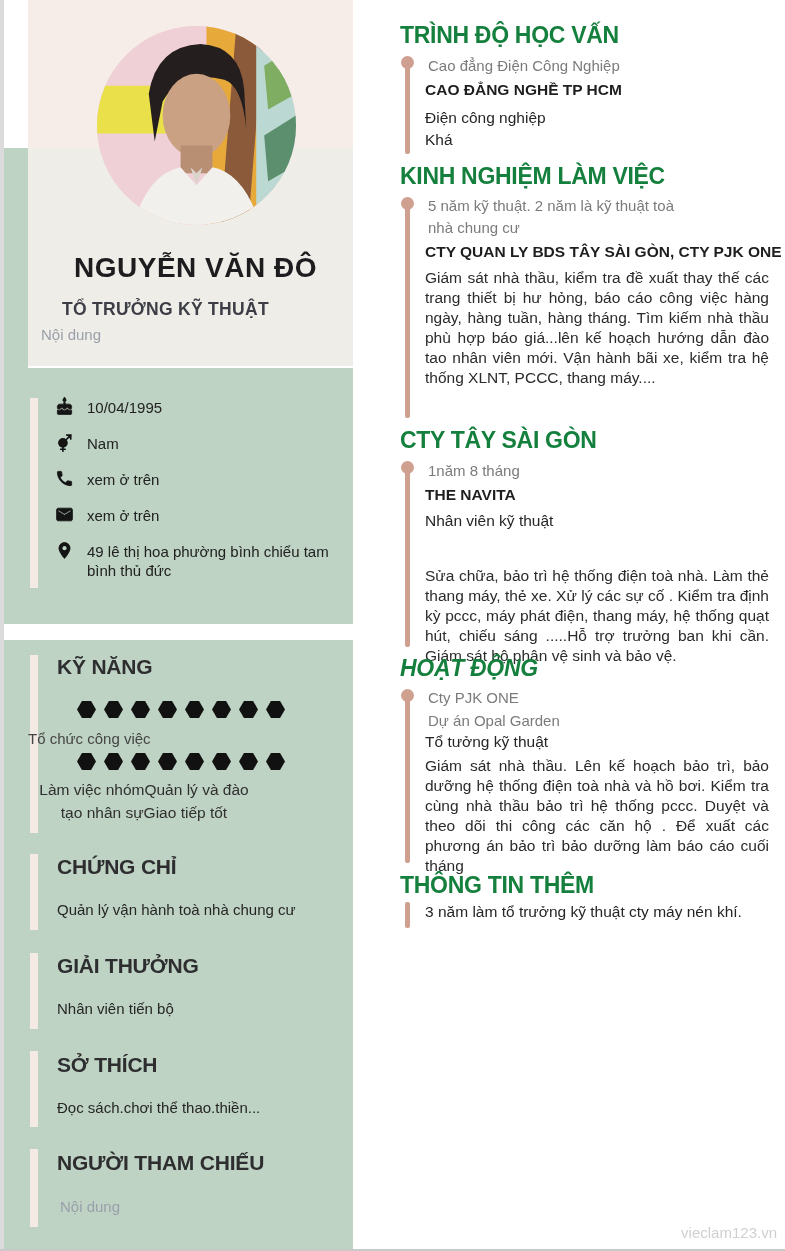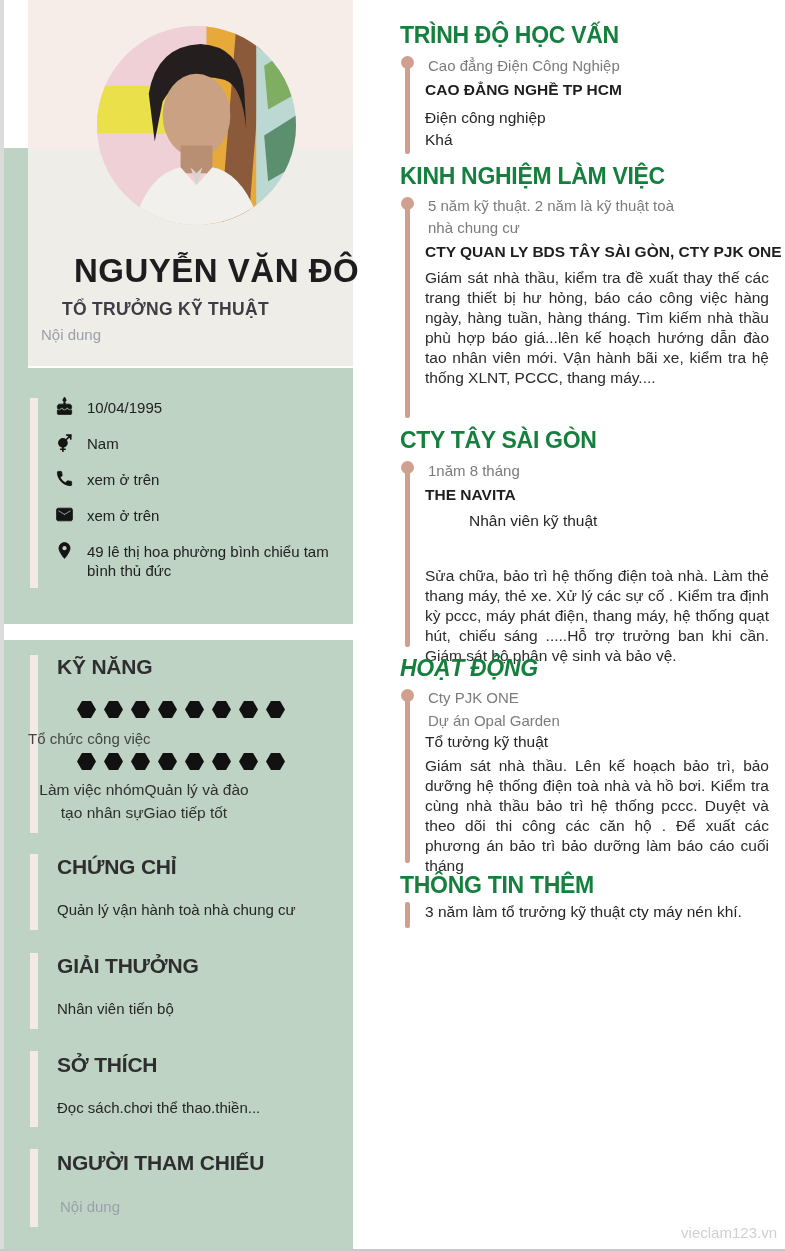--- a/index.html
+++ b/index.html
@@ -14,21 +14,21 @@
   .top-pink     { position:absolute; left:28px; top:0; width:325px; height:148px; background:#f6ede9; }
   .rail-top     { position:absolute; left:4px;  top:148px; width:24px; height:476px; background:#bed3c3; }
   .name-card    { position:absolute; left:28px; top:148px; width:325px; height:218px; background:#efede8; }
   .contact-card { position:absolute; left:4px;  top:368px; width:349px; height:256px; background:#bed3c3; }
   .sidebar-main { position:absolute; left:4px;  top:640px; width:349px; height:609px; background:#bed3c3; }
 
   .photo { position:absolute; left:97px; top:26px; width:199px; height:199px; border-radius:50%;
            overflow:hidden; background:#eecdd3; }
   .photo svg { display:block; width:100%; height:100%; }
 
-  .cv-name  { position:absolute; left:74px; top:252px; font-size:33px; font-weight:bold; color:#1d1d1f; letter-spacing:.5px; }
+  .cv-name  { position:absolute; left:74px; top:252px; font-size:28px; font-weight:bold; color:#1d1d1f; letter-spacing:.5px; }
   .cv-title { position:absolute; left:62px; top:299px; font-size:17.5px; font-weight:bold; color:#3d3d46; letter-spacing:.3px; }
   .cv-note  { position:absolute; left:41px; top:326px; font-size:15px; color:#9aa0ab; }
 
   .cream-bar { position:absolute; width:8px; background:#f3eae3; }
 
   .contact-rows { position:absolute; left:55px; top:397px; width:285px; }
   .contact-row  { display:flex; align-items:flex-start; margin-bottom:16px; }
   .contact-row .cicon { width:20px; height:20px; flex:0 0 20px; margin-right:12px; }
   .contact-row .ctext { font-size:15px; color:#212121; line-height:19px; padding-top:1px; max-width:245px; }
   .contact-row svg { display:block; width:19px; height:19px; fill:#141414; stroke:#141414; }
@@ -192,21 +192,21 @@
   <div class="tl-line" style="left:405px; top:205px; height:213px;"></div>
   <div class="meta" style="left:428px; top:195px; width:255px;">5 năm kỹ thuật. 2 năm là kỹ thuật toà nhà chung cư</div>
   <div class="org" style="left:425px; top:243px;">CTY QUAN LY BDS TÂY SÀI GÒN, CTY PJK ONE</div>
   <div class="para" style="left:425px; top:268px;">Giám sát nhà thầu, kiểm tra đề xuất thay thế các trang thiết bị hư hỏng, báo cáo công việc hàng ngày, hàng tuần, hàng tháng. Tìm kiếm nhà thầu phù hợp báo giá...lên kế hoạch hướng dẫn đào tao nhân viên mới. Vận hành bãi xe, kiểm tra hệ thống XLNT, PCCC, thang máy....</div>
 
   <div class="main-h" style="left:400px; top:427px;">CTY TÂY SÀI GÒN</div>
   <div class="tl-dot" style="left:401px; top:461px;"></div>
   <div class="tl-line" style="left:405px; top:469px; height:178px;"></div>
   <div class="meta" style="left:428px; top:460px;">1năm 8 tháng</div>
   <div class="org" style="left:425px; top:486px;">THE NAVITA</div>
-  <div class="role" style="left:425px; top:512px;margin-left:44px;">Nhân viên kỹ thuật</div>
+  <div class="role" style="left:425px; top:512px;">Nhân viên kỹ thuật</div>
   <div class="para" style="left:425px; top:534px;margin-top:32px;">Sửa chữa, bảo trì hệ thống điện toà nhà. Làm thẻ thang máy, thẻ xe. Xử lý các sự cố . Kiểm tra định kỳ pccc, máy phát điện, thang máy, hệ thống quạt hút, chiếu sáng .....Hỗ trợ trưởng ban khi cần. Giám sát bộ phận vệ sinh và bảo vệ.</div>
 
   <div class="main-h" style="left:400px; top:655px;font-style:italic;">HOẠT ĐỘNG</div>
   <div class="tl-dot" style="left:401px; top:689px;"></div>
   <div class="tl-line" style="left:405px; top:697px; height:166px;"></div>
   <div class="meta" style="left:428px; top:687px;">Cty PJK ONE</div>
   <div class="meta" style="left:428px; top:710px;">Dự án Opal Garden</div>
   <div class="role" style="left:425px; top:733px;">Tổ tưởng kỹ thuật</div>
   <div class="para" style="left:425px; top:756px;">Giám sát nhà thầu. Lên kế hoạch bảo trì, bảo dưỡng hệ thống điện toà nhà và hồ bơi. Kiểm tra cùng nhà thầu bảo trì hệ thống pccc. Duyệt và theo dõi thi công các căn hộ . Để xuất các phương án bảo trì bảo dưỡng làm báo cáo cuối tháng</div>
 

